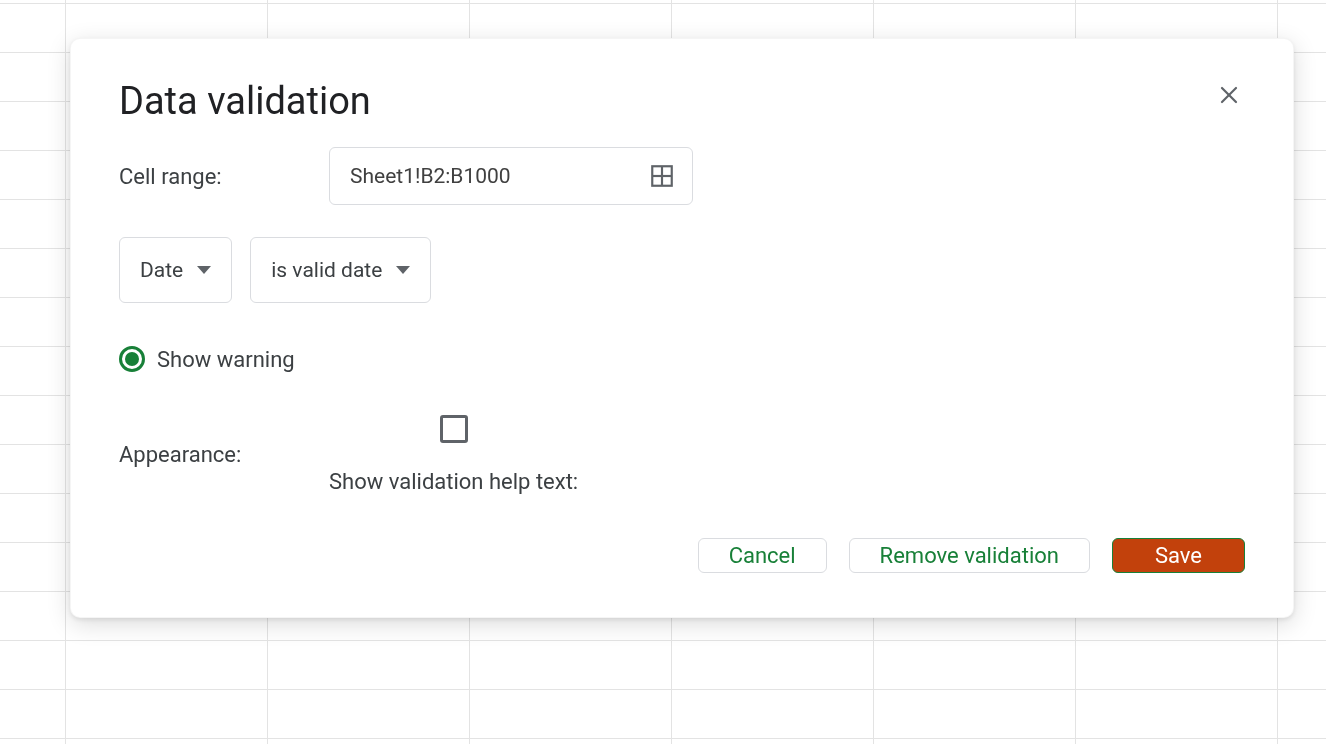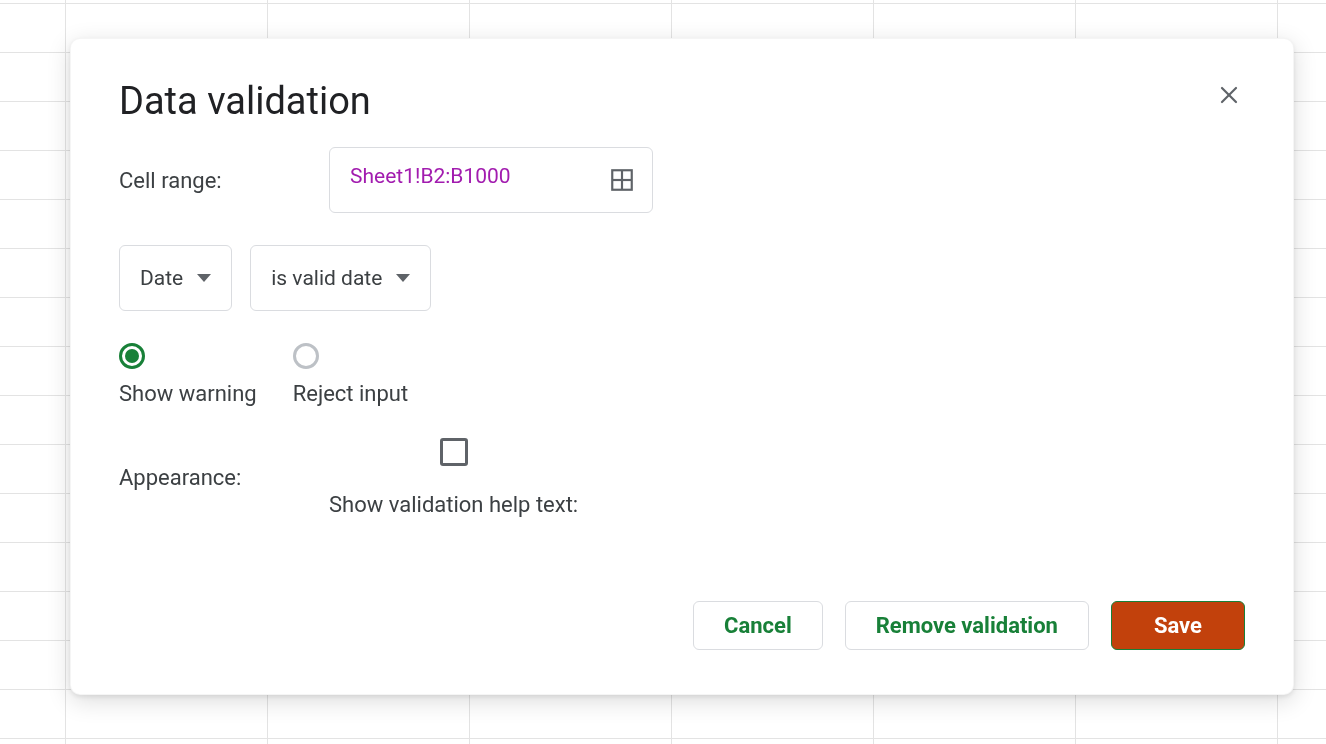--- a/index.html
+++ b/index.html
@@ -88,25 +88,25 @@
     flex-shrink: 0;
   }
 
   .range-input-wrap {
     position: relative;
     display: flex;
     align-items: center;
   }
   .range-input {
     font-size: 21px;
-    color: #a21caf;
-    padding: 16px 56px 24px 20px;
+    color: #404040;
+    padding: 16px 56px 16px 20px;
     border: 1px solid #dadce0;
     border-radius: 6px;
-    width: 324px;
+    width: 364px;
     font-family: inherit;
     outline: none;
   }
   .grid-icon {
     position: absolute;
     right: 18px;
     top: 50%;
     transform: translateY(-50%);
     color: #5f6368;
     display: flex;
@@ -128,21 +128,21 @@
     font-family: inherit;
   }
   .dropdown-btn .caret {
     width: 0; height: 0;
     border-left: 7px solid transparent;
     border-right: 7px solid transparent;
     border-top: 8px solid #5f6368;
   }
 
   .radio-group { display: flex; gap: 36px; align-items: center; }
-  .radio-item { display: flex; gap: 12px; cursor: pointer; flex-direction: column; }
+  .radio-item { display: flex; align-items: center; gap: 12px; cursor: pointer; }
   .radio-circle {
     width: 26px; height: 26px;
     border-radius: 50%;
     border: 3px solid #bdc1c6;
     position: relative;
     flex-shrink: 0;
   }
   .radio-circle.checked { border-color: #188038; }
   .radio-circle.checked::after {
     content: "";
@@ -164,27 +164,26 @@
   }
   .checkbox-text { font-size: 22px; color: #3c4043; }
 
   .button-row {
     display: flex;
     justify-content: flex-end;
     gap: 22px;
     margin-top: 44px;
   }
   .btn {
-    padding: 11px 30px;
+    padding: 4px 30px;
     font-size: 22px;
     font-family: inherit;
     border-radius: 6px;
     cursor: pointer;
-    font-weight: 700;
-    margin-top: 40px;
+    font-weight: 400;
   }
   .btn-secondary {
     background: #fff;
     border: 1px solid #dadce0;
     color: #188038;
   }
   .btn-primary {
     background: #c2410c;
     border: 1px solid #188038;
     color: #fff;
@@ -238,24 +237,20 @@
         </button>
       </div>
     </div>
 
     <div class="form-row">
       <div class="radio-group">
         <label class="radio-item">
           <span class="radio-circle checked"></span>
           <span class="radio-label">Show warning</span>
         </label>
-        <label class="radio-item">
-          <span class="radio-circle"></span>
-          <span class="radio-label">Reject input</span>
-        </label>
       </div>
     </div>
 
     <div class="form-row" style="margin-bottom:0;">
       <div class="field-label">Appearance:</div>
       <label class="checkbox-row">
         <span class="checkbox-box"></span>
         <span class="checkbox-text">Show validation help text:</span>
       </label>
     </div>

